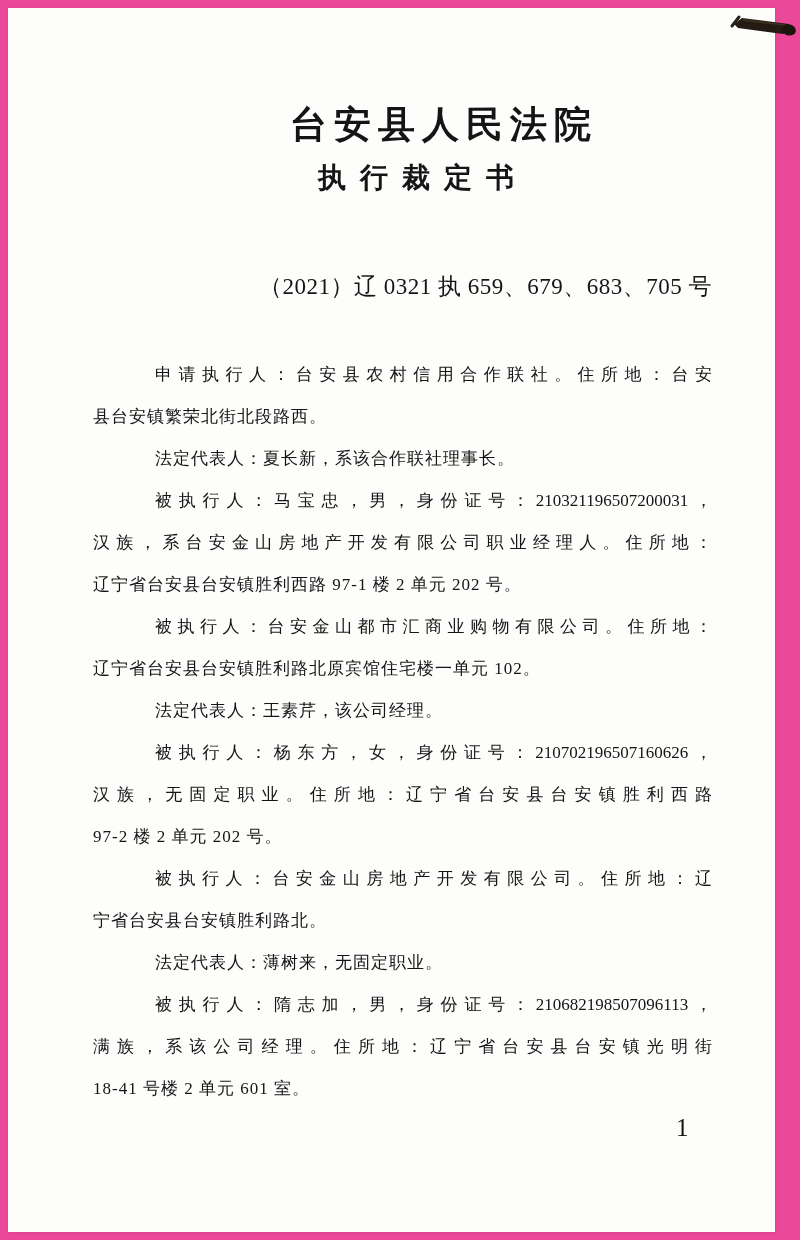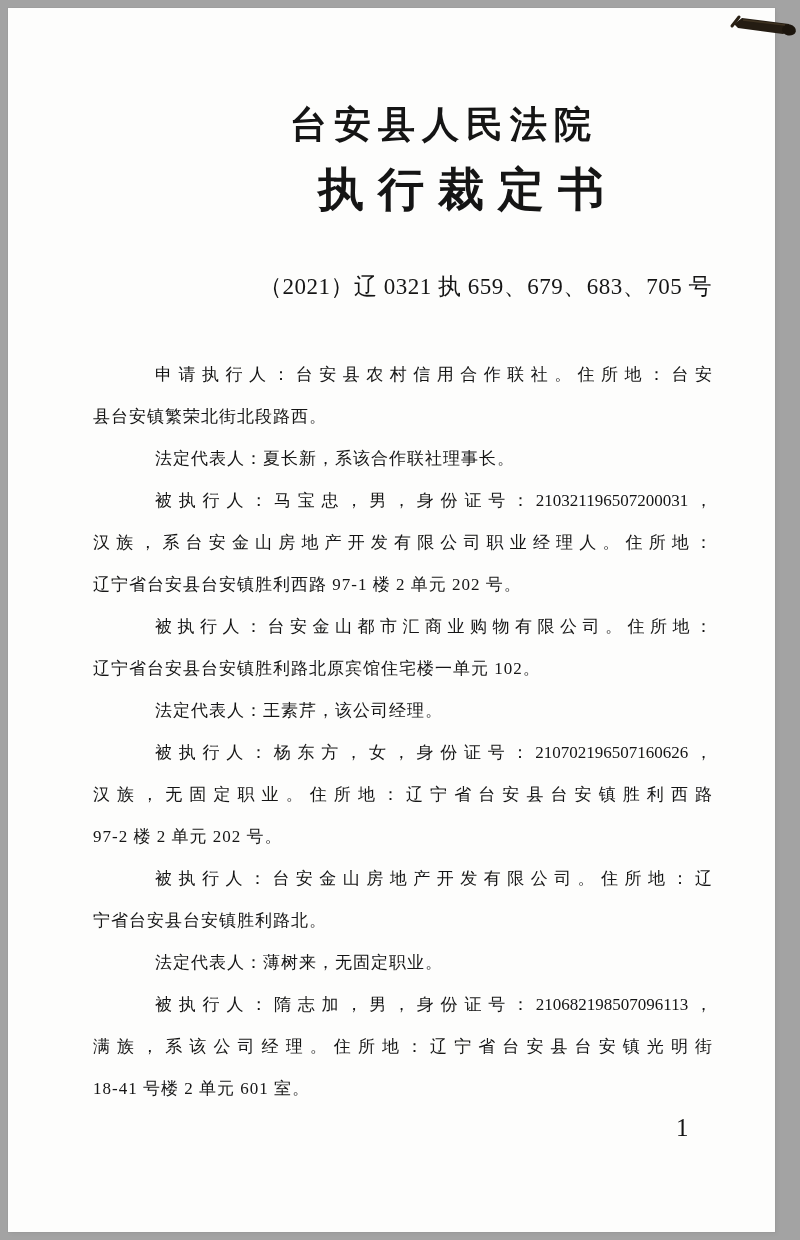--- a/index.html
+++ b/index.html
@@ -4,21 +4,21 @@
 <style>
   html, body {
     margin: 0;
     padding: 0;
     background: #eef0ef;
   }
   .scan-canvas {
     position: relative;
     width: 800px;
     height: 1240px;
-    background: #a3a3a3;
+    background: #ec4899;
     overflow: hidden;
     font-family: "Liberation Serif", "DejaVu Serif", serif;
     color: #151515;
   }
   .page {
     position: absolute;
     left: 8px;
     top: 8px;
     width: 767px;
     height: 1224px;
@@ -40,21 +40,21 @@
     font-size: 37px;
     font-weight: 600;
     letter-spacing: 7px;
     white-space: nowrap;
   }
   .doc-type {
     position: absolute;
     left: 310px;
     top: 151px;
     margin: 0;
-    font-size: 46px;
+    font-size: 28px;
     font-weight: 600;
     letter-spacing: 14px;
     white-space: nowrap;
   }
   .case-number {
     position: absolute;
     top: 263px;
     right: 63px;
     font-size: 23px;
     letter-spacing: 0.5px;

